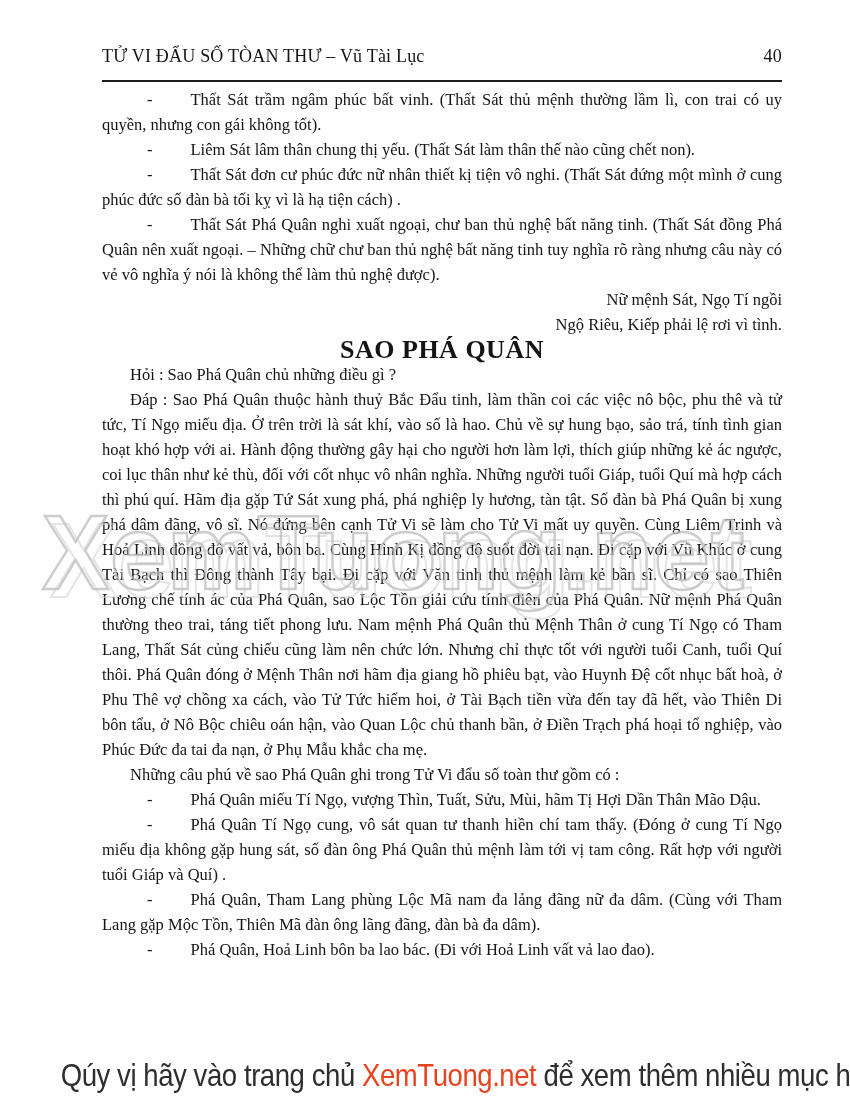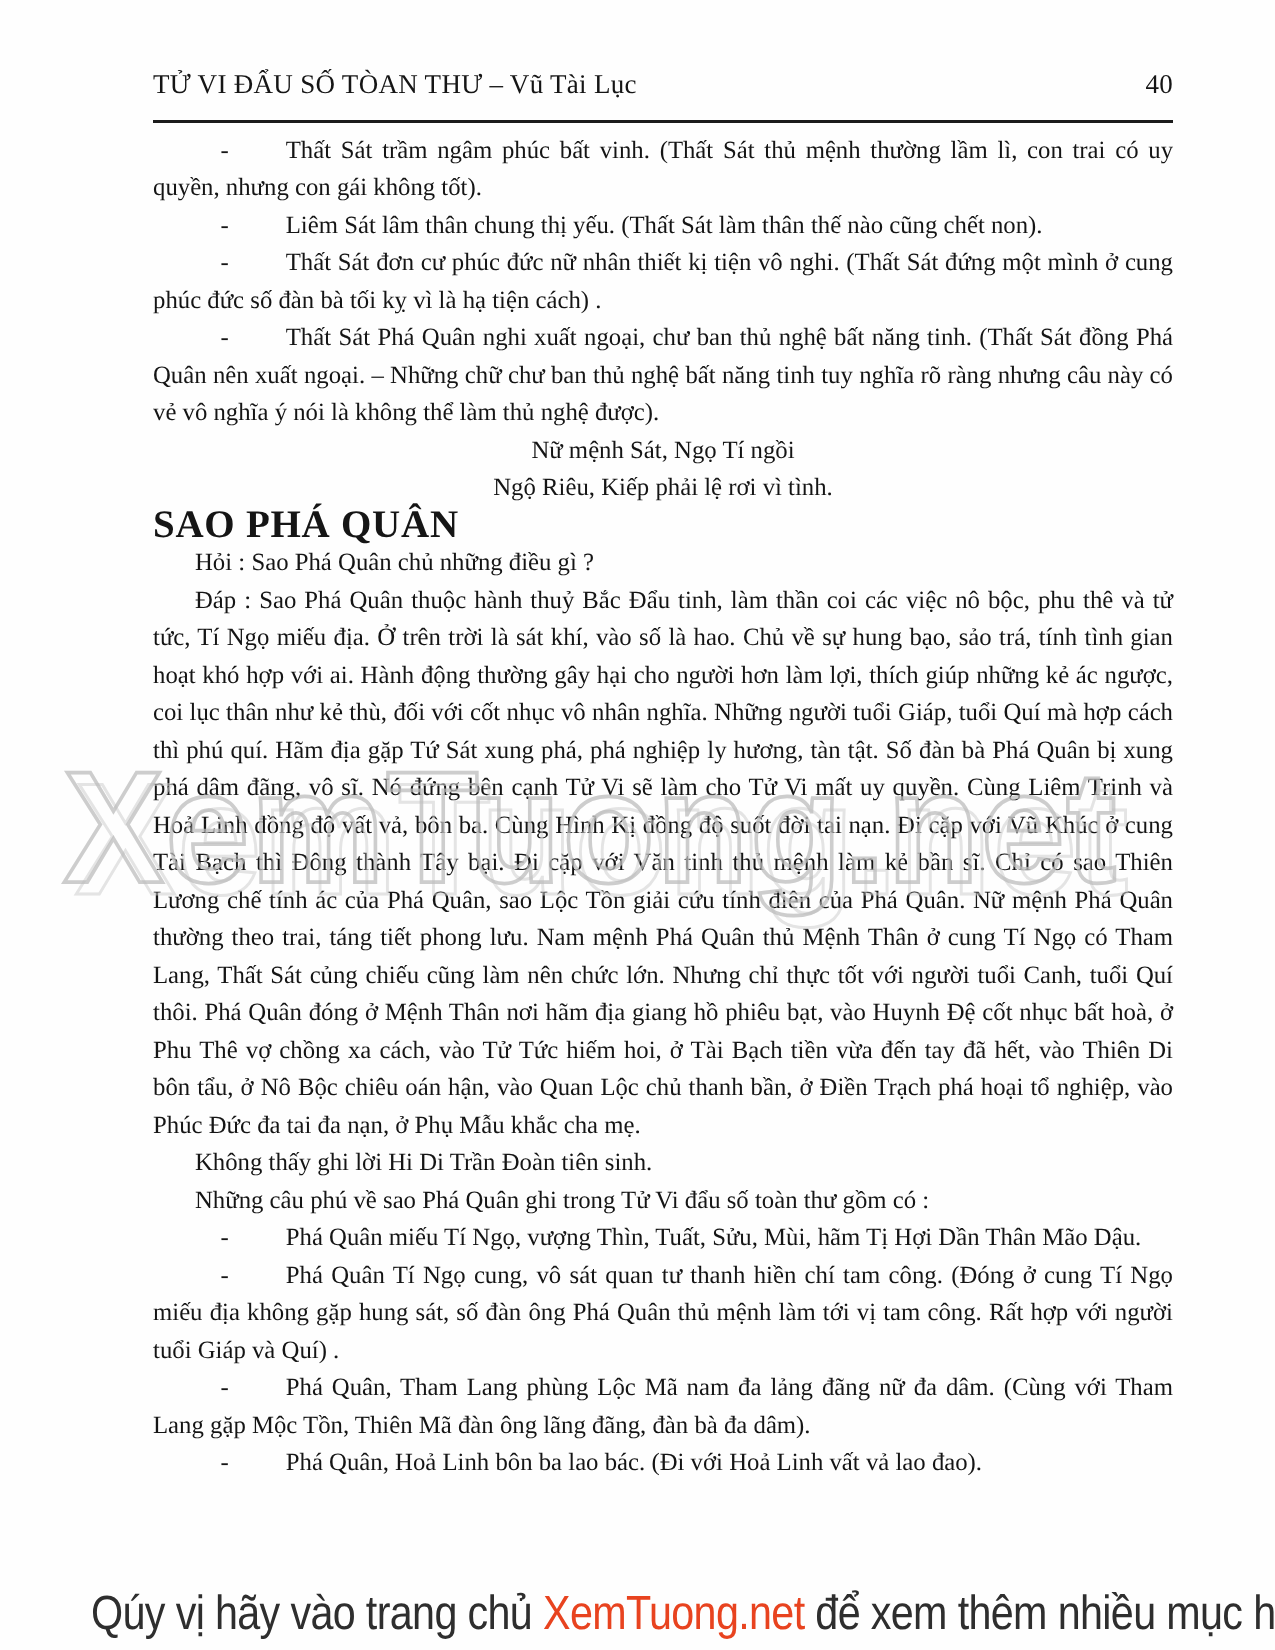--- a/index.html
+++ b/index.html
@@ -14,25 +14,25 @@
   }
   .rule { border-top:2.5px solid #1c1c1c; margin:13px 85px 5px 85px; height:0; }
   .content {
     margin:0 85px; font-size:16.5px; line-height:25px; text-align:justify;
     position:relative; z-index:2;
   }
   .content p { margin:0; }
   .p-indent { text-indent:28px; }
   .p-bullet { text-indent:45px; }
   .dash-gap { display:inline-block; width:38px; }
-  .p-verse { margin-left:83px; text-align:center; }
+  .p-verse { margin-left:83px; text-align:right; }
   .quote { }
   .section-heading {
     margin:21px 0 30px 28px; font-size:26px; font-weight:bold;
-    letter-spacing:0.5px; text-align:left; text-indent:0;
+    letter-spacing:0.5px; text-align:center; text-indent:0;
   }
   .watermark {
     position:absolute; left:42px; top:492px; width:780px; z-index:3;
     font-family:"Liberation Sans","DejaVu Sans",sans-serif; font-weight:bold;
     font-size:106px; white-space:nowrap; letter-spacing:1px;
     color:transparent; -webkit-text-stroke:2.5px rgba(188,188,188,0.75);
     transform:scaleX(0.95); transform-origin:left center; pointer-events:none;
   }
   .watermark.wm-shadow {
     left:50px; top:500px; -webkit-text-stroke:2px rgba(205,205,205,0.55);
@@ -66,26 +66,25 @@
 
     <p class="p-bullet"><span>-</span><span class="dash-gap"></span><span class="quote">Thất Sát Phá Quân nghi xuất ngoại, chư ban thủ nghệ bất năng tinh.</span><span> (Thất Sát đồng Phá Quân nên xuất ngoại. – Những chữ chư ban thủ nghệ bất năng tinh tuy nghĩa rõ ràng nhưng câu này có vẻ vô nghĩa ý nói là không thể làm thủ nghệ được).</span></p>
 
     <p class="p-verse">Nữ mệnh Sát, Ngọ Tí ngồi</p>
     <p class="p-verse">Ngộ Riêu, Kiếp phải lệ rơi vì tình.</p>
 
     <p class="section-heading">SAO PHÁ QUÂN</p>
 
     <p class="p-indent">Hỏi : Sao Phá Quân chủ những điều gì ?</p>
     <p class="p-indent">Đáp : Sao Phá Quân thuộc hành thuỷ Bắc Đẩu tinh, làm thần coi các việc nô bộc, phu thê và tử tức, Tí Ngọ miếu địa. Ở trên trời là sát khí, vào số là hao. Chủ về sự hung bạo, sảo trá, tính tình gian hoạt khó hợp với ai. Hành động thường gây hại cho người hơn làm lợi, thích giúp những kẻ ác ngược, coi lục thân như kẻ thù, đối với cốt nhục vô nhân nghĩa. Những người tuổi Giáp, tuổi Quí mà hợp cách thì phú quí. Hãm địa gặp Tứ Sát xung phá, phá nghiệp ly hương, tàn tật. Số đàn bà Phá Quân bị xung phá dâm đãng, vô sĩ. Nó đứng bên cạnh Tử Vi sẽ làm cho Tử Vi mất uy quyền. Cùng Liêm Trinh và Hoả Linh đồng độ vất vả, bôn ba. Cùng Hình Kị đồng độ suốt đời tai nạn. Đi cặp với Vũ Khúc ở cung Tài Bạch thì Đông thành Tây bại. Đi cặp với Văn tinh thủ mệnh làm kẻ bần sĩ. Chỉ có sao Thiên Lương chế tính ác của Phá Quân, sao Lộc Tồn giải cứu tính điên của Phá Quân. Nữ mệnh Phá Quân thường theo trai, táng tiết phong lưu. Nam mệnh Phá Quân thủ Mệnh Thân ở cung Tí Ngọ có Tham Lang, Thất Sát củng chiếu cũng làm nên chức lớn. Nhưng chỉ thực tốt với người tuổi Canh, tuổi Quí thôi. Phá Quân đóng ở Mệnh Thân nơi hãm địa giang hồ phiêu bạt, vào Huynh Đệ cốt nhục bất hoà, ở Phu Thê vợ chồng xa cách, vào Tử Tức hiếm hoi, ở Tài Bạch tiền vừa đến tay đã hết, vào Thiên Di bôn tẩu, ở Nô Bộc chiêu oán hận, vào Quan Lộc chủ thanh bần, ở Điền Trạch phá hoại tổ nghiệp, vào Phúc Đức đa tai đa nạn, ở Phụ Mẫu khắc cha mẹ.</p>
-    <p class="p-indent">Không thấy ghi lời Hi Di Trần Đoàn tiên sinh.</p>
     <p class="p-indent">Những câu phú về sao Phá Quân ghi trong Tử Vi đẩu số toàn thư gồm có :</p>
 
     <p class="p-bullet"><span>-</span><span class="dash-gap"></span><span class="quote">Phá Quân miếu Tí Ngọ, vượng Thìn, Tuất, Sửu, Mùi, hãm Tị Hợi Dần Thân Mão Dậu.</span><span></span></p>
 
-    <p class="p-bullet"><span>-</span><span class="dash-gap"></span><span class="quote">Phá Quân Tí Ngọ cung, vô sát quan tư thanh hiền chí tam công.</span><span> (Đóng ở cung Tí Ngọ miếu địa không gặp hung sát, số đàn ông Phá Quân thủ mệnh làm tới vị tam công. Rất hợp với người tuổi Giáp và Quí) .</span></p>
+    <p class="p-bullet"><span>-</span><span class="dash-gap"></span><span class="quote">Phá Quân Tí Ngọ cung, vô sát quan tư thanh hiền chí tam thấy.</span><span> (Đóng ở cung Tí Ngọ miếu địa không gặp hung sát, số đàn ông Phá Quân thủ mệnh làm tới vị tam công. Rất hợp với người tuổi Giáp và Quí) .</span></p>
 
     <p class="p-bullet"><span>-</span><span class="dash-gap"></span><span class="quote">Phá Quân, Tham Lang phùng Lộc Mã nam đa lảng đãng nữ đa dâm.</span><span> (Cùng với Tham Lang gặp Mộc Tồn, Thiên Mã đàn ông lãng đãng, đàn bà đa dâm).</span></p>
 
     <p class="p-bullet"><span>-</span><span class="dash-gap"></span><span class="quote">Phá Quân, Hoả Linh bôn ba lao bác.</span><span> (Đi với Hoả Linh vất vả lao đao).</span></p>
 
   </div>
 
   <div class="watermark wm-shadow">XemTuong.net</div>
   <div class="watermark">XemTuong.net</div>
 

